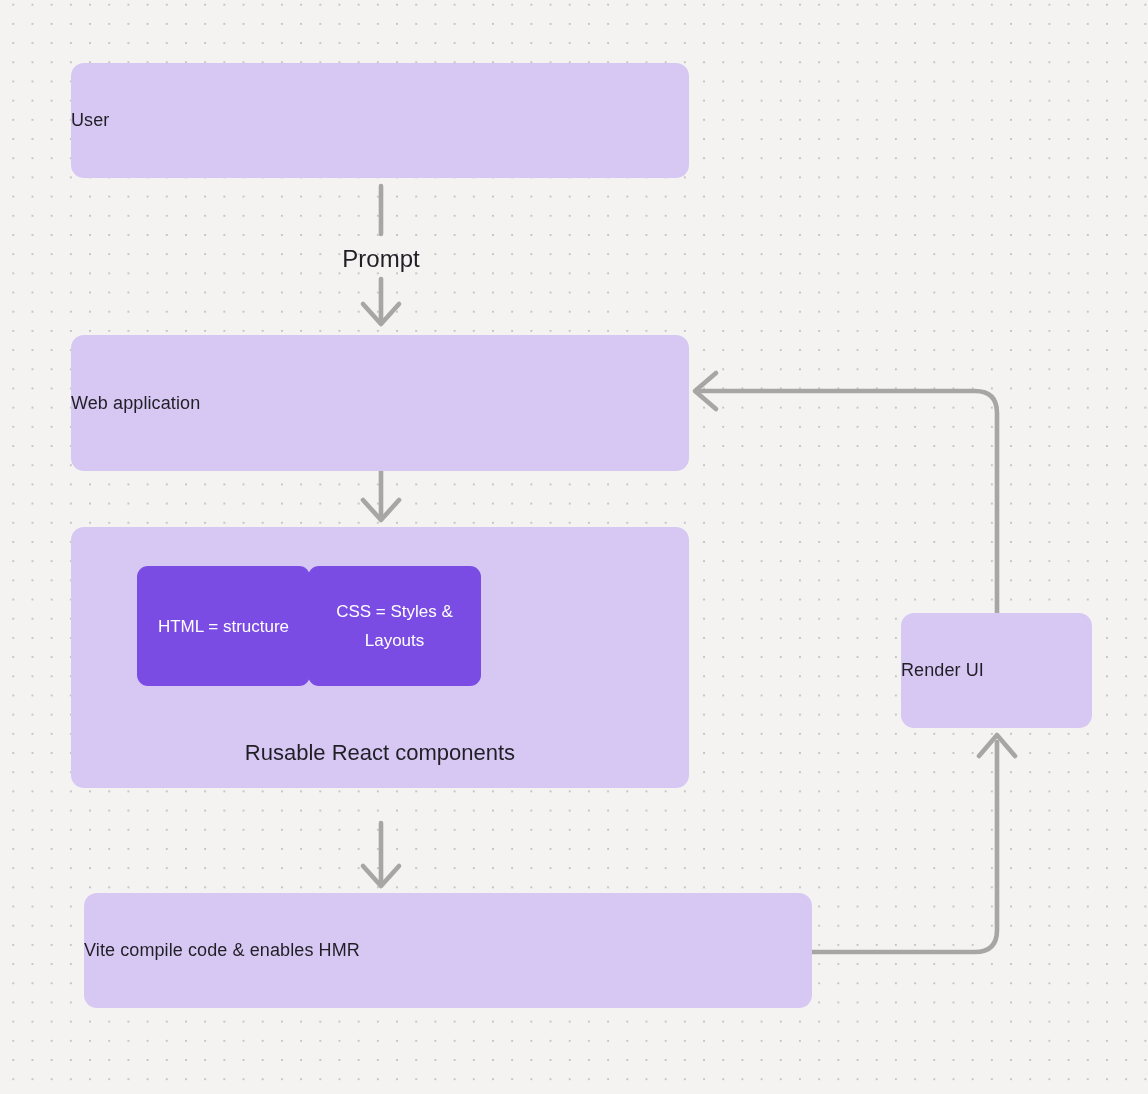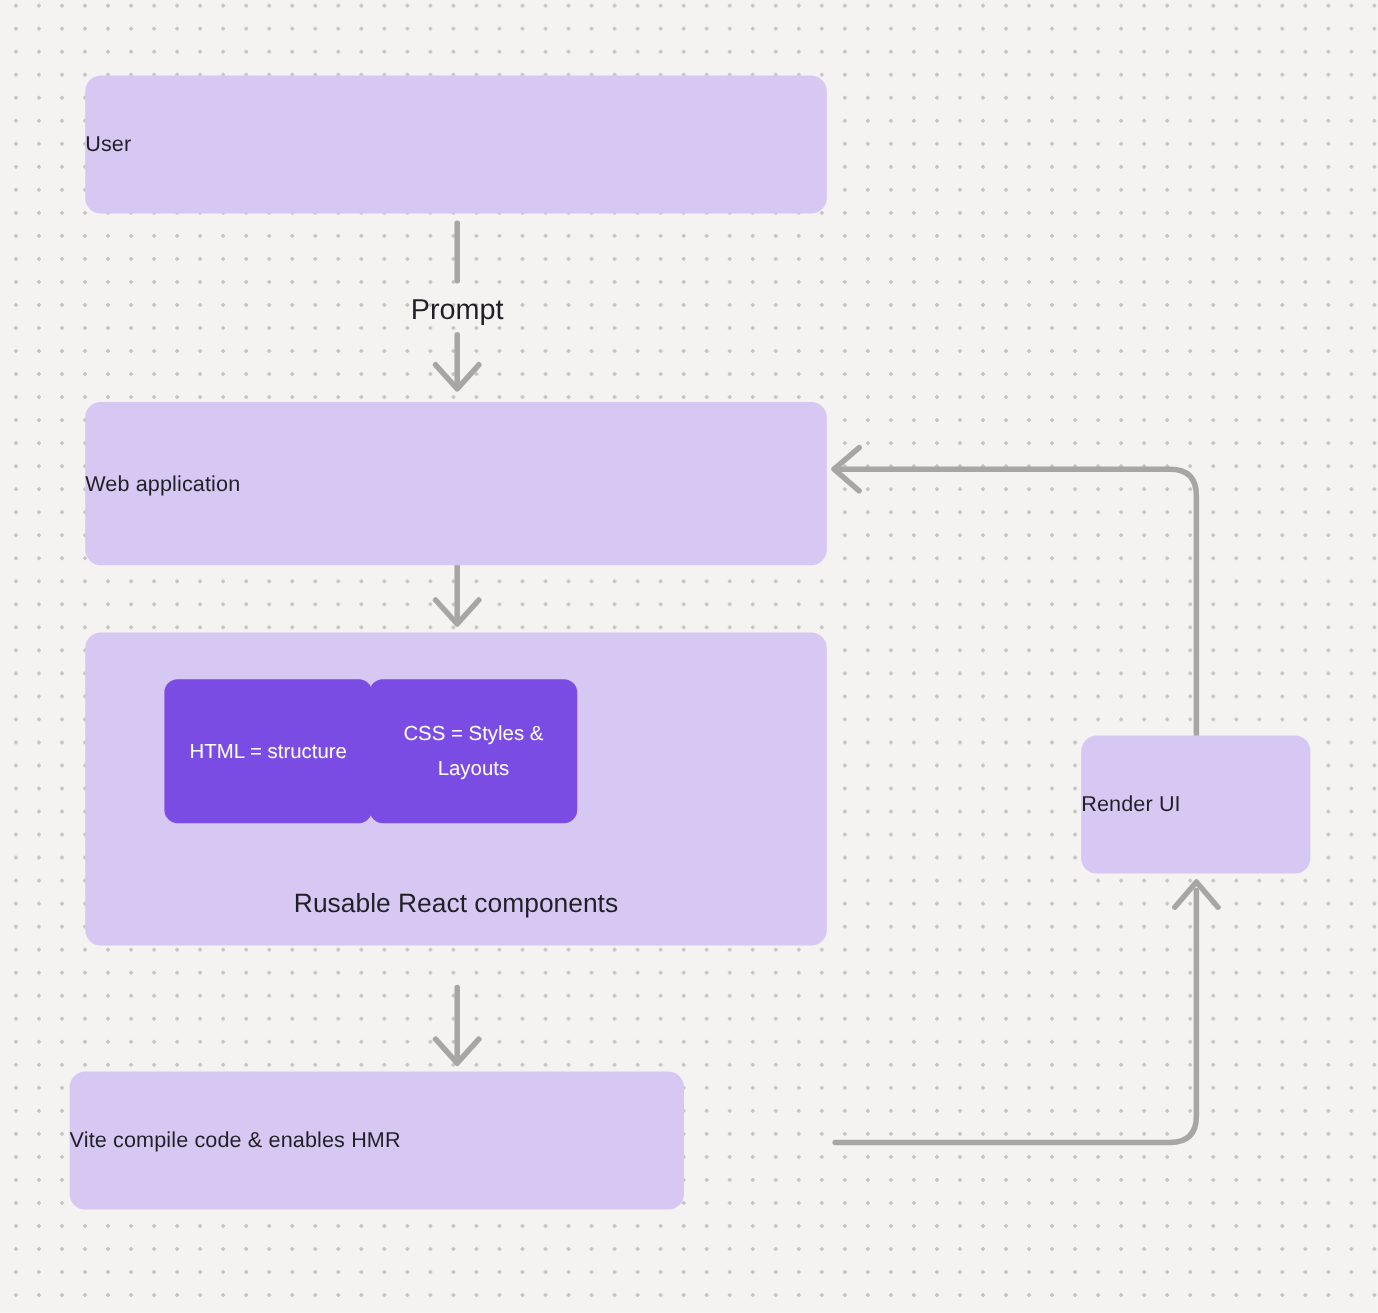--- a/index.html
+++ b/index.html
@@ -38,21 +38,21 @@
     color: var(--text-light, #ffffff);
     font-size: 17px;
     font-weight: 500;
     line-height: 29px;
     padding: 8px 14px;
   }
   #user-box    { left: 71px;  top: 63px;  width: 618px; height: 115px; }
   #webapp-box  { left: 71px;  top: 335px; width: 618px; height: 136px; }
   #group-box   { left: 71px;  top: 527px; width: 618px; height: 261px;
                  background: var(--box-light, #d7c8f3); border-radius: 13px; position: absolute; }
-  #vite-box    { left: 58px;  top: 893px; width: 512px; height: 115px; }
+  #vite-box    { left: 84px;  top: 893px; width: 728px; height: 115px; }
   #render-box  { left: 901px; top: 613px; width: 191px; height: 115px; }
 
   .child-node { position: absolute; top: 39px; width: 145px; height: 104px;
                 display: flex; align-items: center; justify-content: center; text-align: center; }
   #child-html { left: 66px; }
   #child-css  { left: 237px; }
   #child-js   { left: 406px; }
 
   .group-caption {
     position: absolute;

